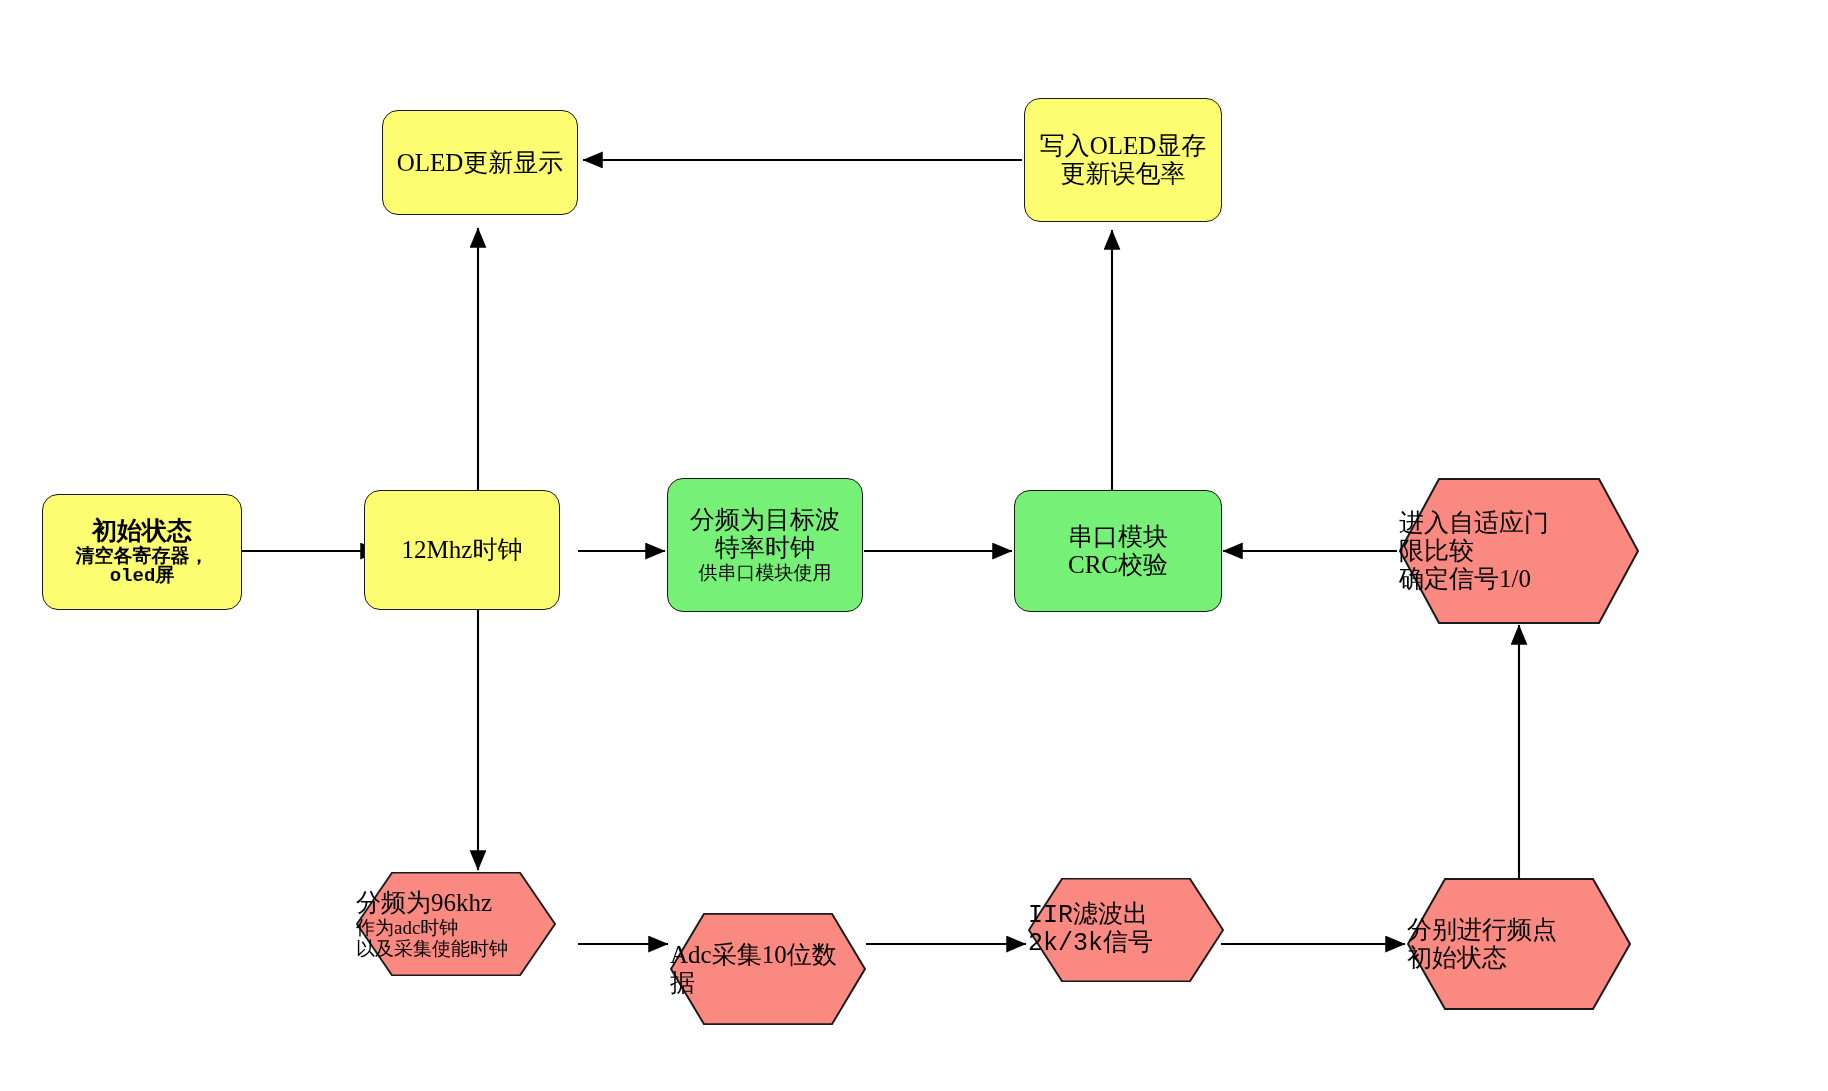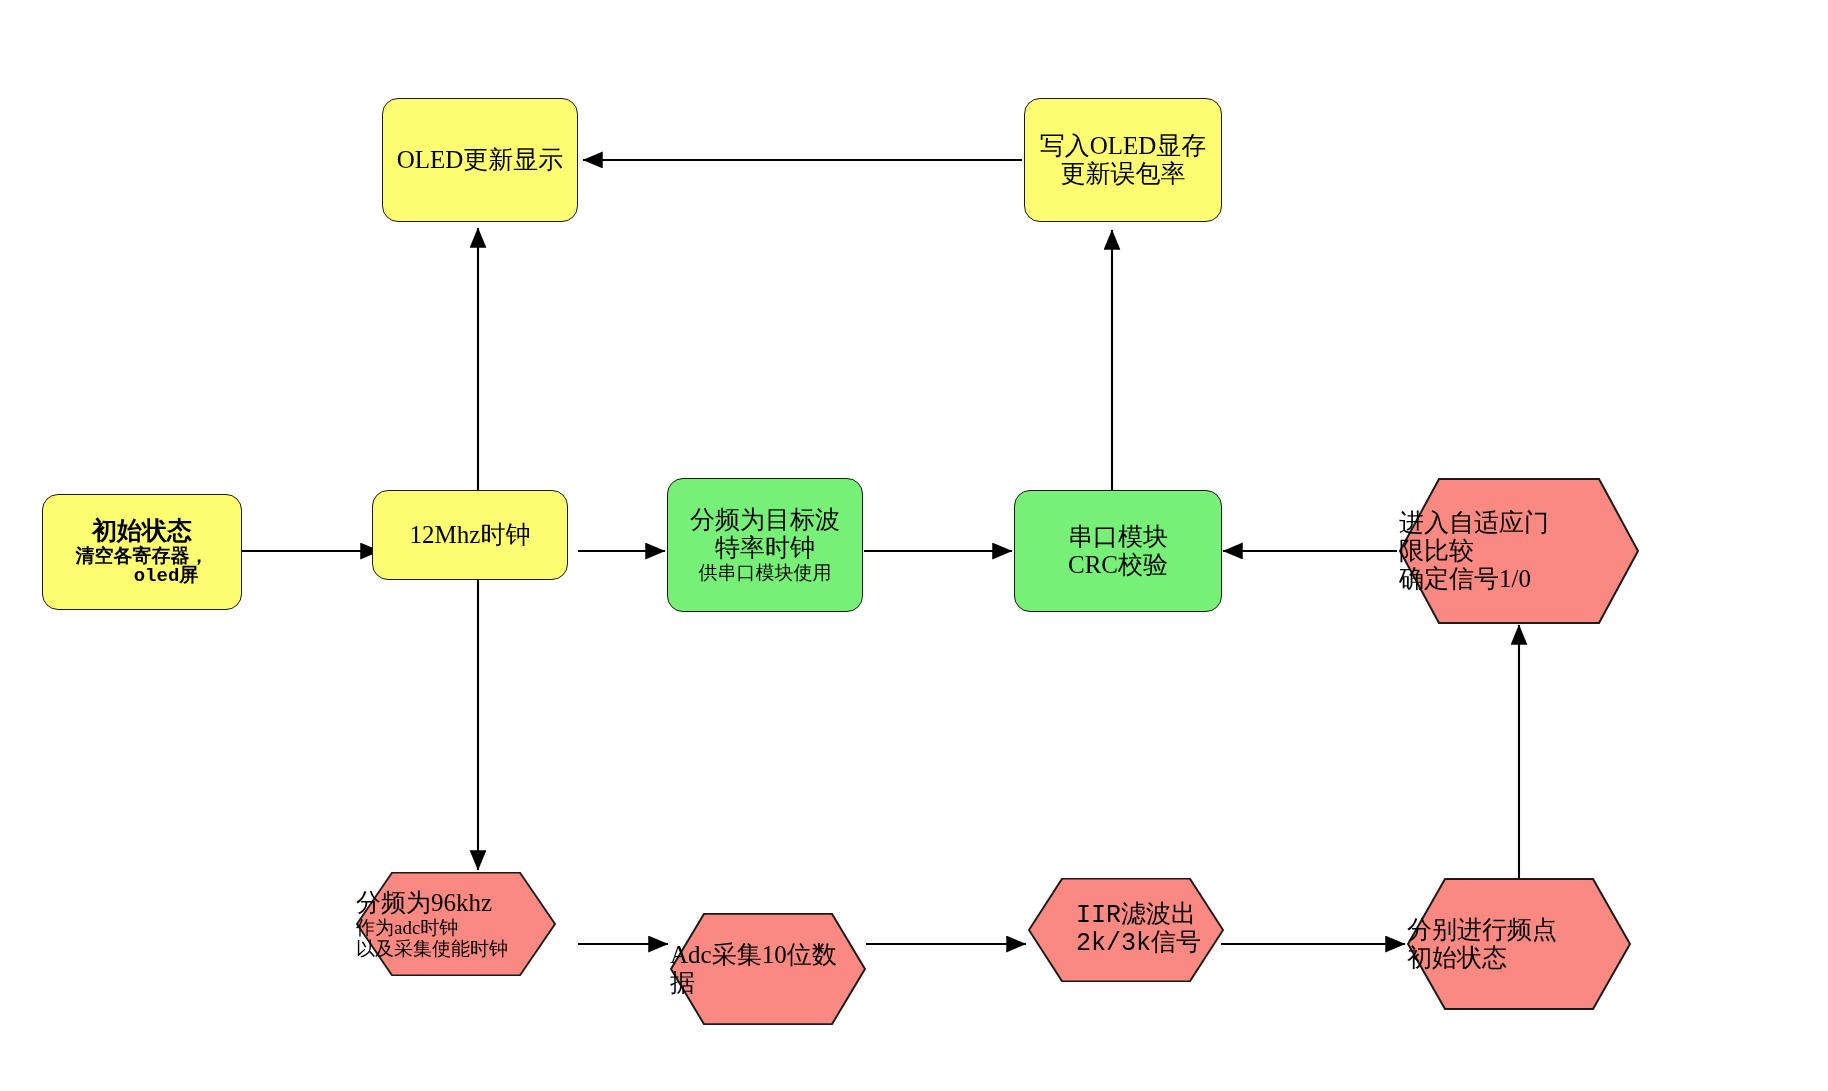--- a/index.html
+++ b/index.html
@@ -70,21 +70,20 @@
     z-index: 1;
     display: flex;
     flex-direction: column;
     align-items: flex-start;
     justify-content: center;
     width: 100%;
     height: 100%;
   }
   .mono {
     font-family: "Liberation Mono", "DejaVu Sans Mono", monospace;
-    margin-left: 48px;
   }
 </style>
 </head>
 <body>
 
 <div id="canvas">
 
   <svg id="edges" viewBox="0 0 1828 1091" width="1828" height="1091">
     <defs>
       <marker id="arw" markerWidth="11" markerHeight="11" refX="9.4" refY="4" orient="auto" markerUnits="strokeWidth">
@@ -118,25 +117,25 @@
       <line x1="1519" y1="886" x2="1519" y2="625"></line>
     </g>
   </svg>
 
   <div class="node n-rrect fill-yellow" style="left:42px; top:494px; width:200px; height:116px;font-weight:bold;">
     <span class="line-main">初始状态</span>
     <span class="line-sub">清空各寄存器，</span>
     <span class="line-sub mono">oled屏</span>
   </div>
 
-  <div class="node n-rrect fill-yellow" style="left:382px; top:98px; width:196px; height:124px;">
+  <div class="node n-rrect fill-yellow" style="left:382px; top:110px; width:196px; height:105px;">
     <span class="line-main">OLED更新显示</span>
   </div>
 
-  <div class="node n-rrect fill-yellow" style="left:372px; top:490px; width:196px; height:90px;">
+  <div class="node n-rrect fill-yellow" style="left:364px; top:490px; width:196px; height:120px;">
     <span class="line-main">12Mhz时钟</span>
   </div>
 
   <div class="node n-rrect fill-green" style="left:667px; top:478px; width:196px; height:134px;">
     <span class="line-main">分频为目标波</span>
     <span class="line-main">特率时钟</span>
     <span class="line-sub">供串口模块使用</span>
   </div>
 
   <div class="node n-rrect fill-green" style="left:1014px; top:490px; width:208px; height:122px;">

